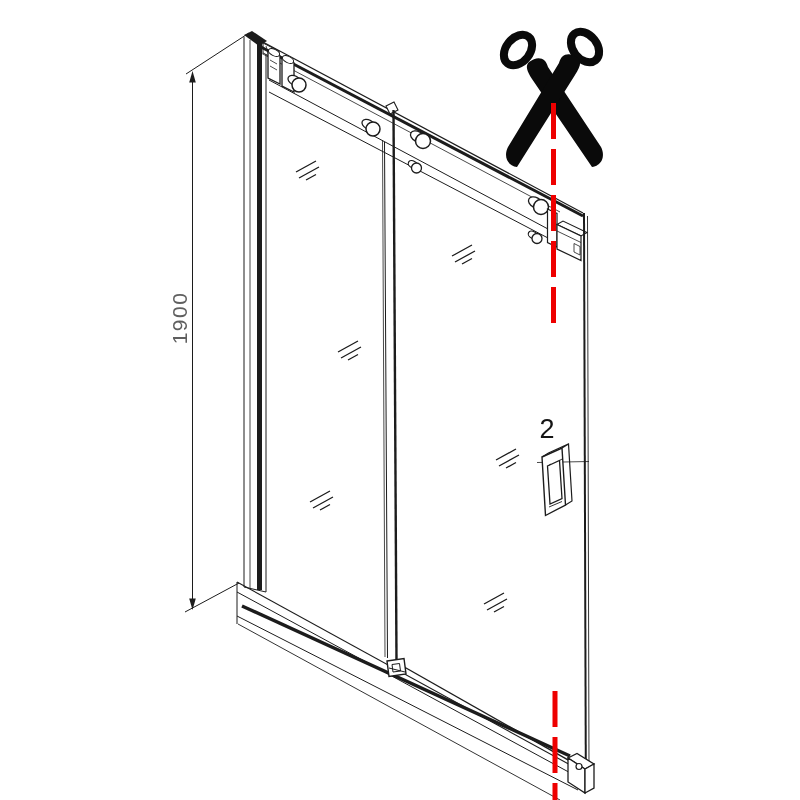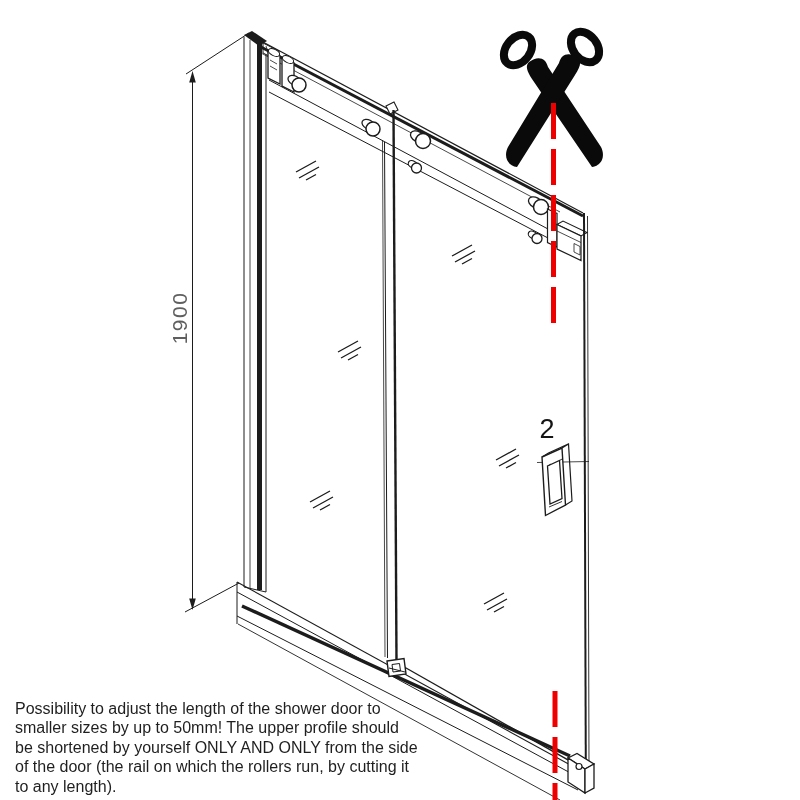--- a/index.html
+++ b/index.html
@@ -161,18 +161,13 @@
     <ellipse class="ring" cx="518" cy="50" rx="12" ry="17" transform="rotate(38 518 50)"></ellipse>
     <ellipse class="ring" cx="585" cy="47" rx="12" ry="17" transform="rotate(-38 585 47)"></ellipse>
     <path class="scis" d="M529,62 C538,55 546,58 548,67 L601,147 C606,157 601,166 592,167 L532,79 C527,71 525,66 529,62 Z"></path>
     <path class="scis" d="M578,58 C569,51 561,54 559,63 L508,147 C503,157 508,166 517,167 L575,75 C580,67 582,62 578,58 Z"></path>
   </g>
 
   <path class="red" d="M553.5,103 L553.5,326"></path>
   <path class="red" d="M555,691 L555,800"></path>
 </svg>
 
-<div class="note">Possibility to adjust the length of the shower door to
-smaller sizes by up to 50mm! The upper profile should
-be shortened by yourself ONLY AND ONLY from the side
-of the door (the rail on which the rollers run, by cutting it
-to any length).</div>
 </div>
 
 </body></html>

